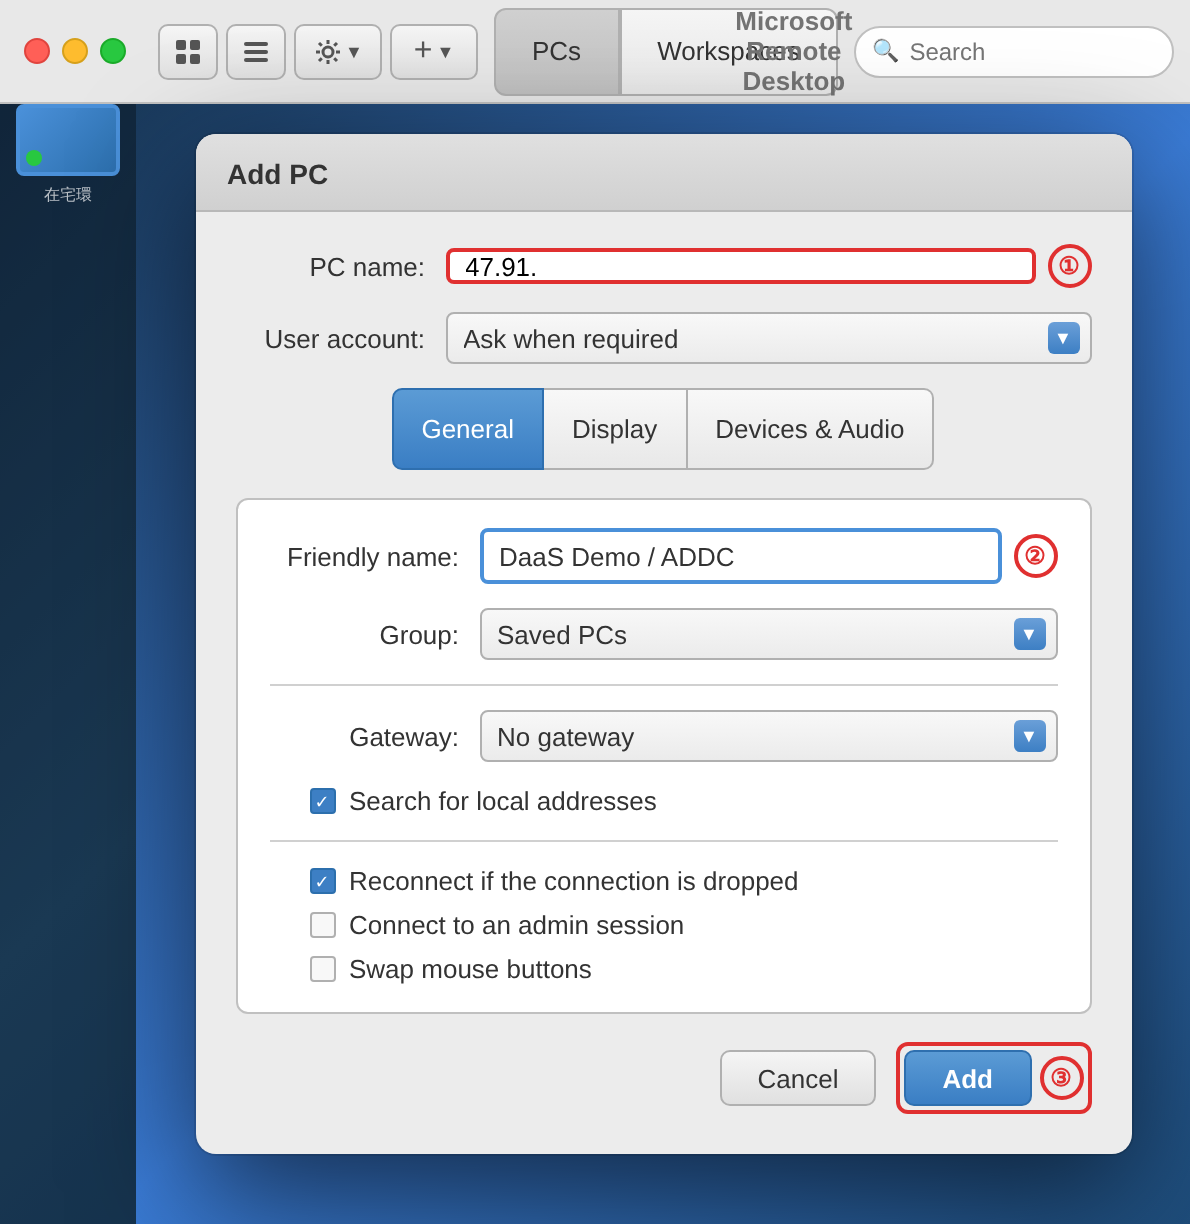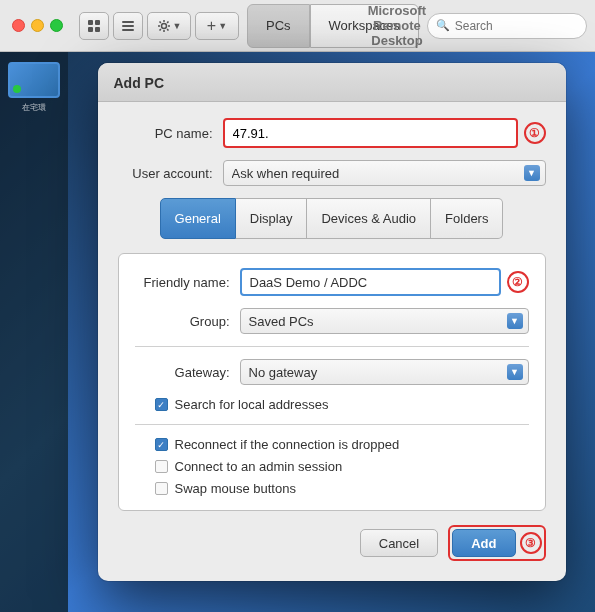--- a/index.html
+++ b/index.html
@@ -150,21 +150,21 @@
     }
 
     
     .sidebar {
       width: 68px;
       height: 560px;
       background: rgba(0,0,0,0.4);
       display: flex;
       flex-direction: column;
       align-items: center;
-      padding-top: 10px;
+      padding-top: 0;
       gap: 8px;
     }
 
     .sidebar-thumb {
       width: 52px;
       height: 36px;
       background: linear-gradient(135deg, #4a90d9, #2c6fad);
       border-radius: 4px;
       border: 2px solid rgba(255,255,255,0.3);
       position: relative;
@@ -255,21 +255,21 @@
       width: 105px;
       text-align: right;
       padding-right: 10px;
       font-size: 13px;
       color: #333;
       flex-shrink: 0;
     }
 
     .form-input {
       flex: 1;
-      height: 30px;
+      height: 18px;
       border: 1px solid #b0b0b0;
       border-radius: 4px;
       padding: 0 8px;
       font-size: 13px;
       background: #fff;
       outline: none;
     }
 
     .form-input.highlighted {
       border: 2px solid #e03030;
@@ -564,21 +564,20 @@
                   <option>Add User Account...</option>
                 </select>
                 <div class="select-arrow">▼</div>
               </div>
             </div>
 
             <div class="tabs-row">
               <div class="tab active">General</div>
               <div class="tab inactive">Display</div>
               <div class="tab inactive">Devices &amp; Audio</div>
-              <div class="tab inactive">Folders</div>
             </div>
 
             <div class="inner-form">
 
               <div class="form-row">
                 <div class="form-label">Friendly name:</div>
                 <div class="input-with-badge">
                   <div class="friendly-input-wrap">
                     <input type="text" class="friendly-input" value="DaaS Demo / ADDC" style="">
                   </div>

